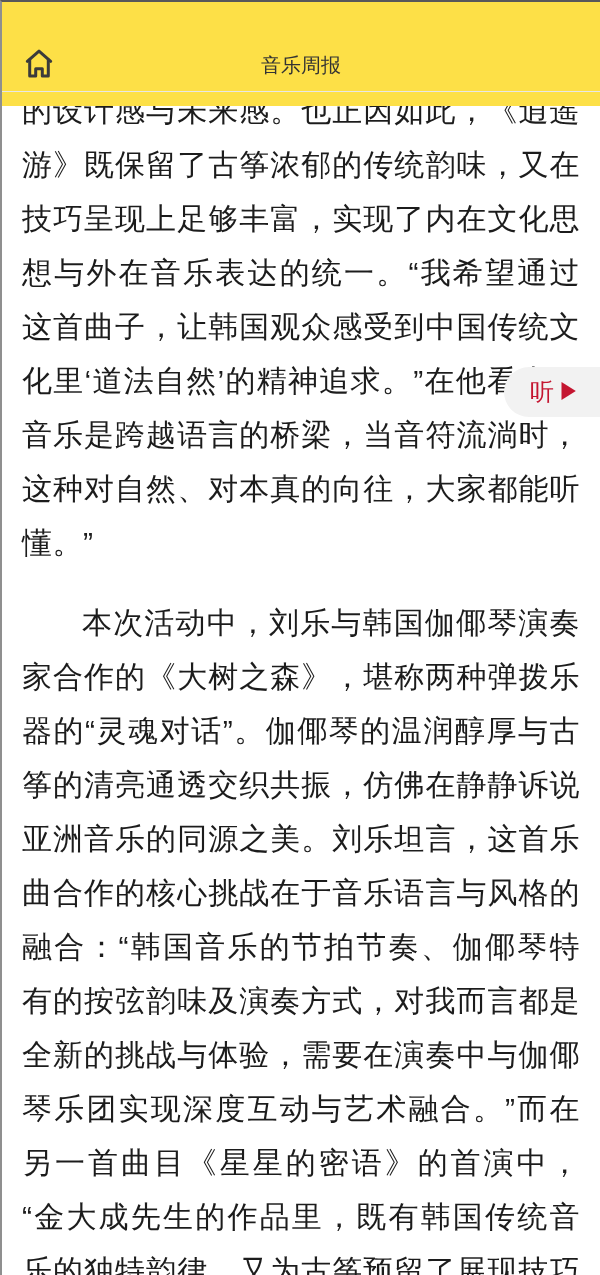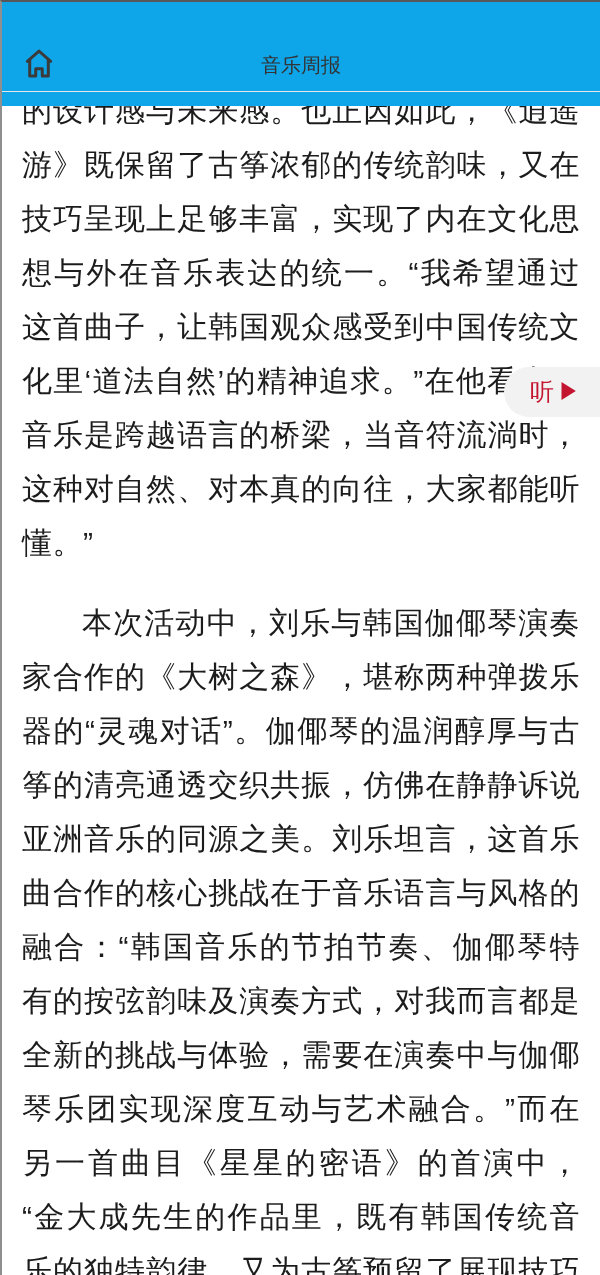--- a/index.html
+++ b/index.html
@@ -36,21 +36,21 @@
   }
   .article-scroll p.p-indent {
     margin-top: 26px;
     text-indent: 2em;
   }
   
   .app-header {
     position: absolute;
     top: 0; left: 0; right: 0;
     height: 104px;
-    background: #0ea5e9;
+    background: #fde047;
     z-index: 5;
   }
   .app-header .divider {
     position: absolute;
     left: 0; right: 0; top: 89px;
     height: 1px;
     background: #e7e7e7;
   }
   .home-button {
     position: absolute;

